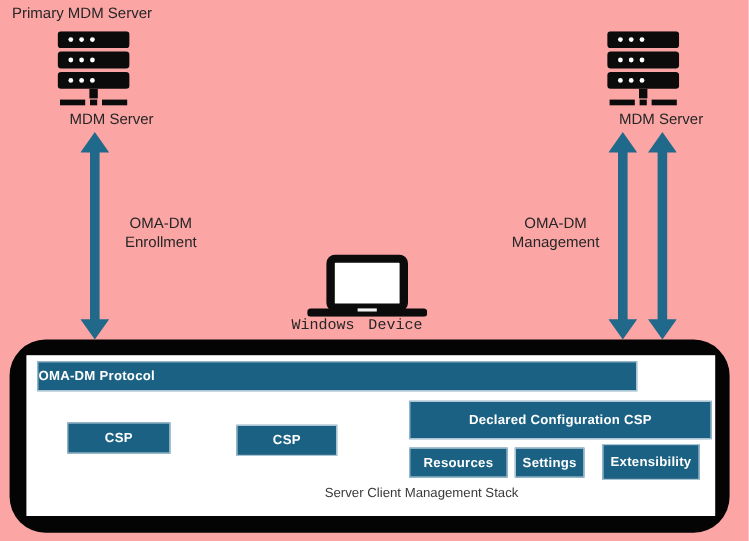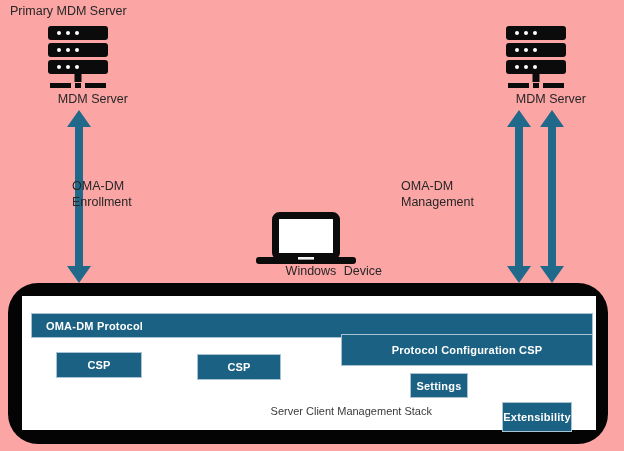--- a/index.html
+++ b/index.html
@@ -11,48 +11,48 @@
   html,body{margin:0;padding:0;background:#ffffff;}
   body{font-family:"Liberation Sans", sans-serif;}
   #stage{
     position:relative;width:624px;height:451px;background:#fca5a5;overflow:hidden;
   }
   .abs{position:absolute;}
   .lbl{
     font-size:12.5px;color:var(--ink);line-height:15px;white-space:nowrap;
   }
   .center{text-align:right;}
-  .two-line{line-height:16px;text-align:left;white-space:normal;}
+  .two-line{line-height:16px;text-align:center;white-space:normal;}
   
   #client-box{
     left:8px;top:283px;width:600px;height:161px;
     background:#040404;border-radius:30px;
   }
   #client-inner{
     left:22px;top:296px;width:574px;height:134px;background:#ffffff;
   }
   .tealbox{
     background:var(--teal);
     border:1px solid var(--box-border);
     color:#ffffff;font-weight:bold;font-size:11px;
     display:flex;align-items:center;justify-content:center;
     box-sizing:border-box;letter-spacing:.2px;
   }
   #protocol-bar{
-    left:31px;top:313px;width:562px;height:25px;
-    justify-content:flex-start;padding-left:14px;
+    left:31px;top:301px;width:500px;height:25px;
+    justify-content:flex-start;
   }
   #csp-box-1{left:56px;top:352px;width:86px;height:26px;}
   #csp-box-2{left:197px;top:354px;width:84px;height:26px;}
   #declared-csp-box{left:341px;top:334px;width:252px;height:32px;}
   #resources-box{left:341px;top:373px;width:82px;height:25px;}
-  #settings-box{left:410px;top:373px;width:58px;height:25px;}
-  #extensibility-box{left:502px;top:370px;width:70px;height:30px;margin-top:32px;}
+  #settings-box{left:429px;top:373px;width:58px;height:25px;}
+  #extensibility-box{left:502px;top:370px;width:81px;height:30px;}
   #stack-caption{left:192px;top:404px;width:240px;font-size:11px;color:#3a3a3a;}
-  #device-label{left:262px;top:264px;width:120px;word-spacing:4px;}
+  #device-label{left:232px;top:264px;width:120px;word-spacing:4px;font-family:Liberation Mono, monospace;}
   svg{display:block;}
 </style>
 </head>
 <body>
 
 <div id="stage">
 
   <div class="abs lbl" style="left:10px;top:4px;">Primary MDM Server</div>
 
   <div class="abs" style="left:48px;top:26px;">
@@ -147,20 +147,21 @@
   <div class="abs lbl center" id="device-label">Windows Device</div>
 
   <div class="abs" id="client-box"></div>
   <div class="abs" id="client-inner"></div>
 
   <div class="abs tealbox" id="protocol-bar">OMA-DM Protocol</div>
 
   <div class="abs tealbox" id="csp-box-1">CSP</div>
   <div class="abs tealbox" id="csp-box-2">CSP</div>
 
-  <div class="abs tealbox" id="declared-csp-box">Protocol Configuration CSP</div>
+  <div class="abs tealbox" id="declared-csp-box">Declared Configuration CSP</div>
 
+  <div class="abs tealbox" id="resources-box">Resources</div>
   <div class="abs tealbox" id="settings-box">Settings</div>
   <div class="abs tealbox" id="extensibility-box">Extensibility</div>
 
   <div class="abs lbl center" id="stack-caption">Server Client Management Stack</div>
 
 </div>
 
 </body></html>

